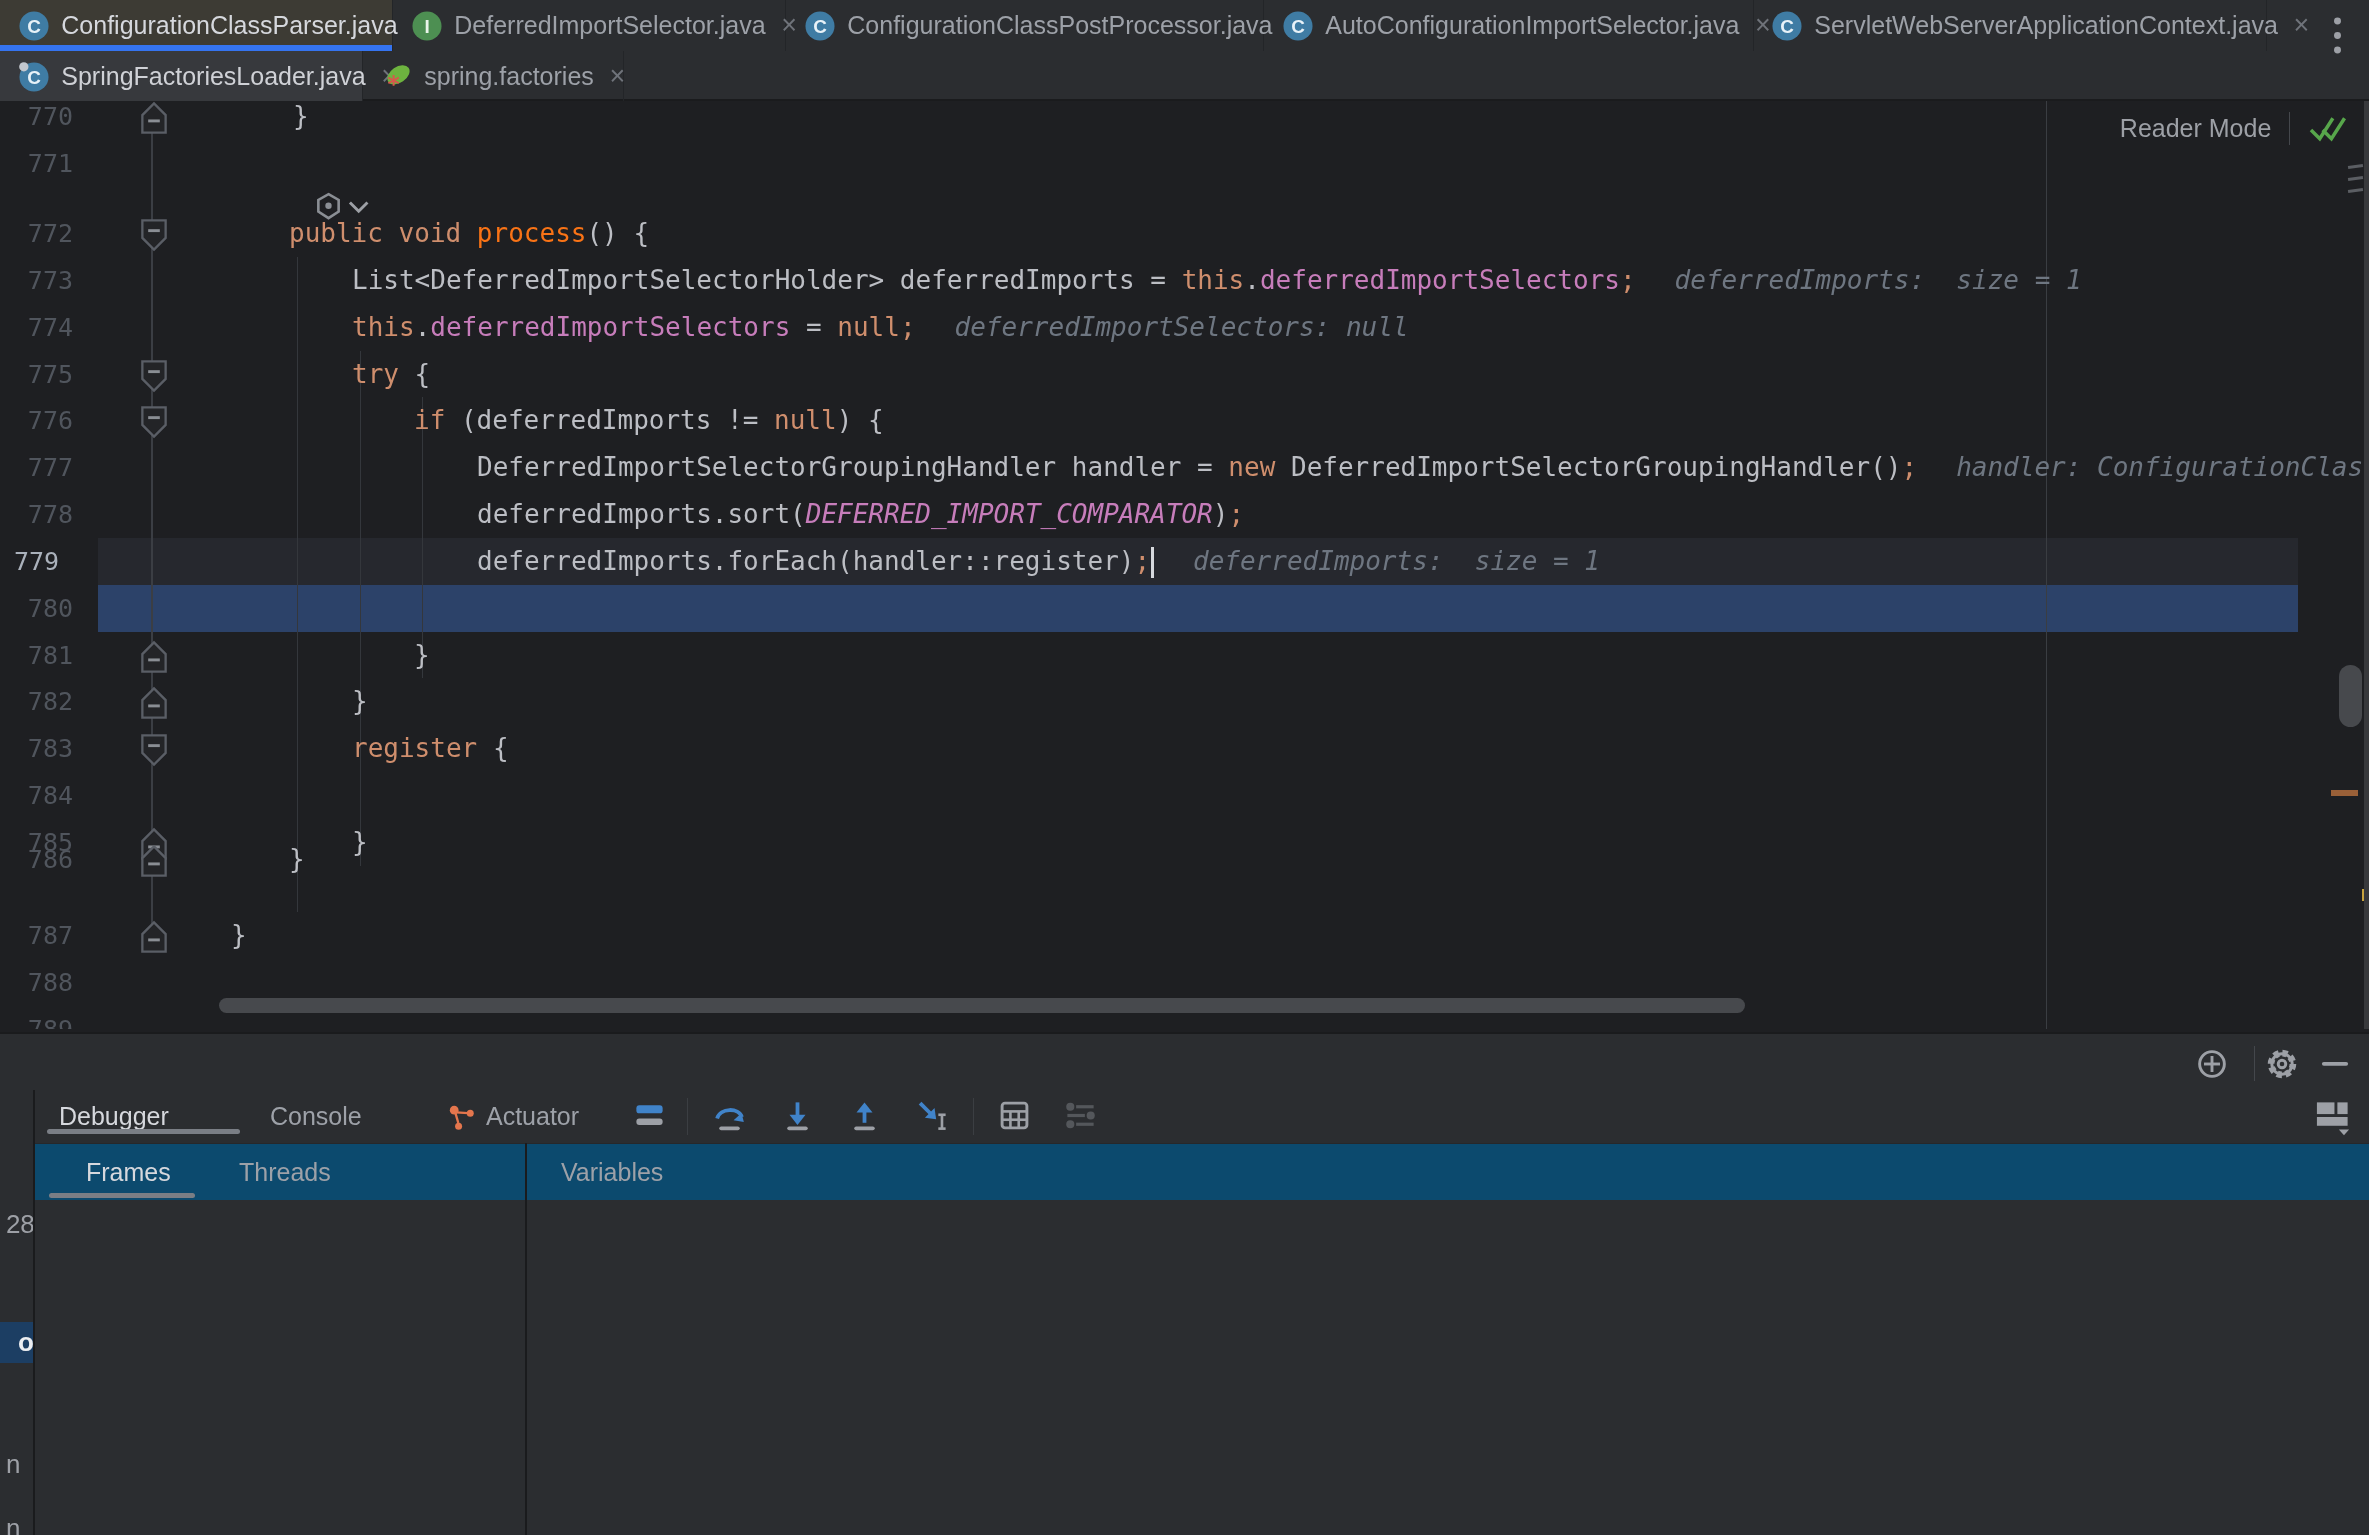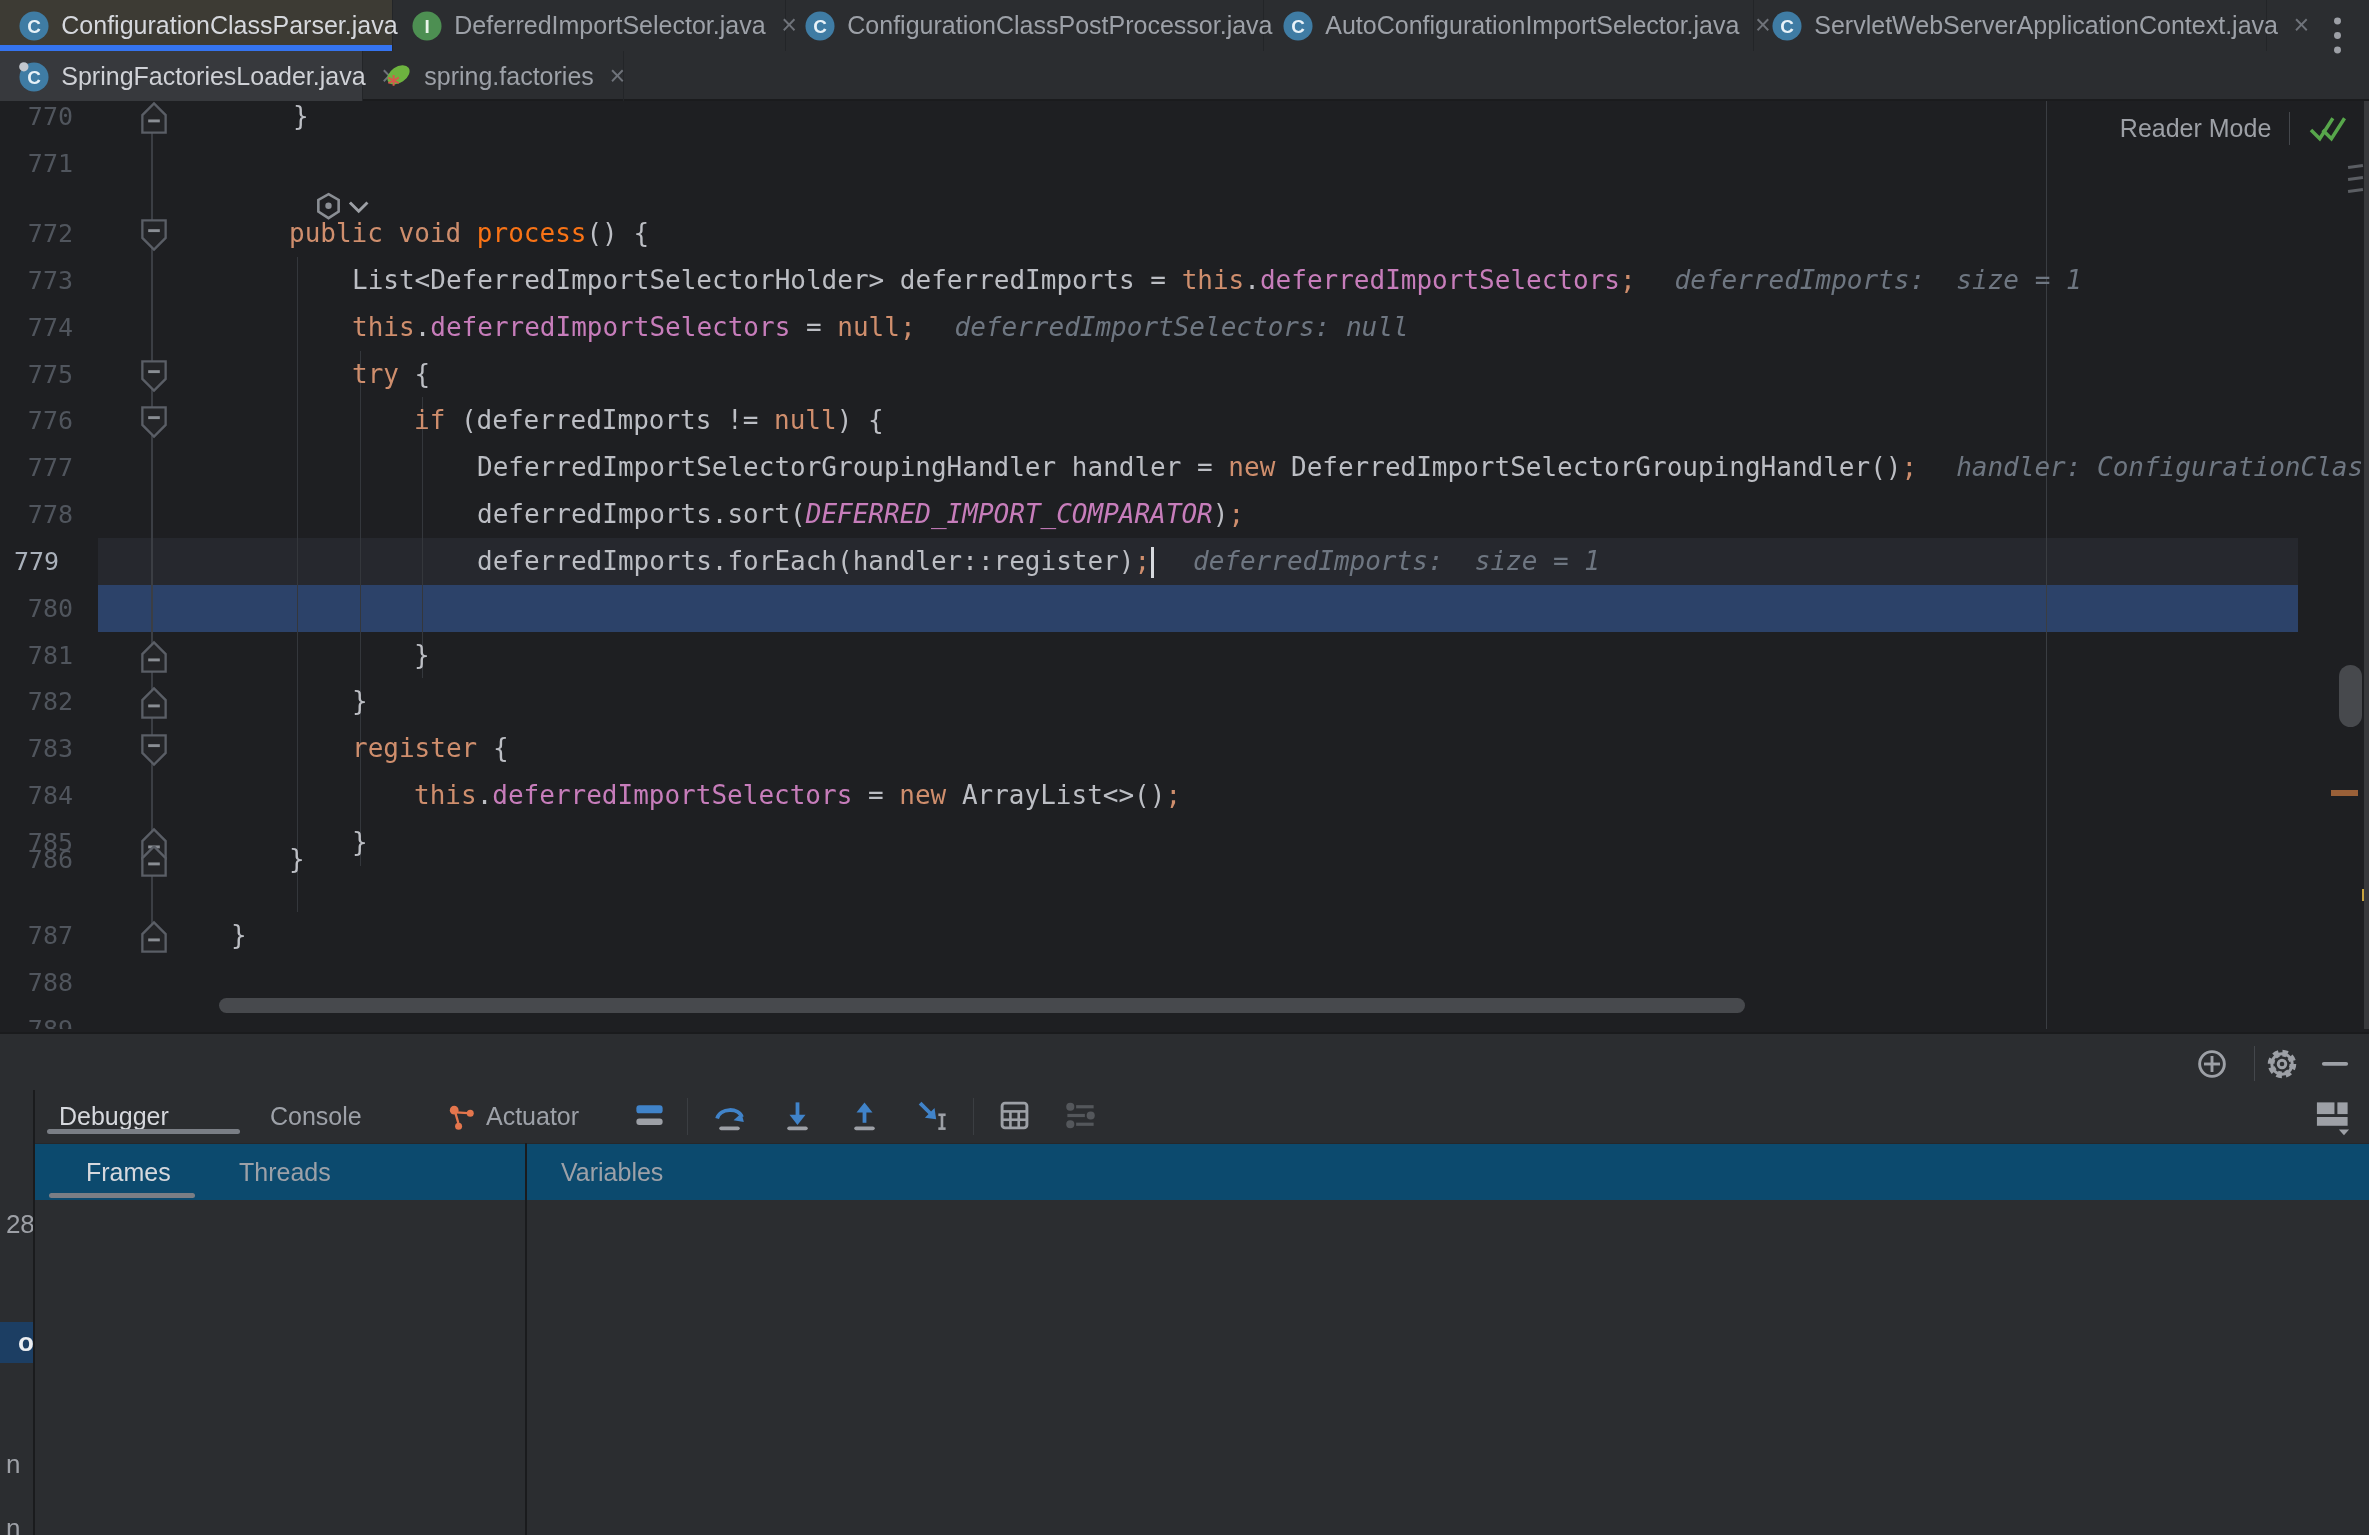--- a/index.html
+++ b/index.html
@@ -279,21 +279,20 @@
           <span class="fold" style="top:5.9px">
             <svg width="32" height="38" viewBox="0 0 22 26" xmlns="http://www.w3.org/2000/svg">
               <path d="M3 3 h16 v12 l-8 8 l-8 -8 z" fill="#232427" stroke="#5a5e66" stroke-width="1.6"></path>
               <rect x="7" y="9" width="8" height="2" fill="#8a8e94"></rect>
             </svg>
           </span>
           <span class="code" style="left:352px"><span class="c-k">register</span><span class="c-p"> {</span></span>
         </div>
         <div class="line" style="top: 671px;">
           <span class="lnum">784</span>
-          <span class="code" style="left:414px"><span class="c-k">this</span><span class="c-p">.</span><span class="c-f">deferredImportSelectors</span><span class="c-p"> = </span><span class="c-k">new</span><span class="c-p"> ArrayList&lt;&gt;()</span><span class="c-o">;</span></span>
         </div>
         <div class="line" style="top: 718px;">
           <span class="lnum">785</span>
           <span class="fold" style="top:5.9px">
             <svg width="32" height="38" viewBox="0 0 22 26" xmlns="http://www.w3.org/2000/svg">
               <path d="M3 23 h16 v-12 l-8 -8 l-8 8 z" fill="#232427" stroke="#5a5e66" stroke-width="1.6"></path>
               <rect x="7" y="14" width="8" height="2" fill="#8a8e94"></rect>
             </svg>
           </span>
           <span class="code" style="left:352px"><span class="c-p">}</span></span>

